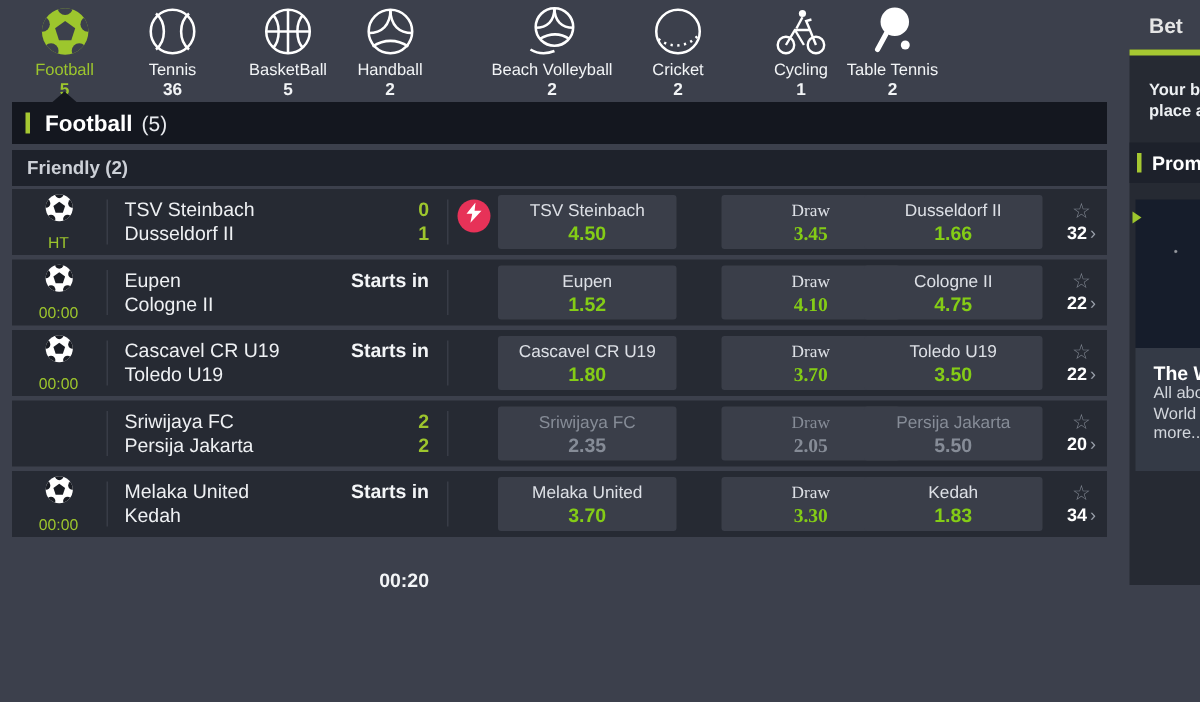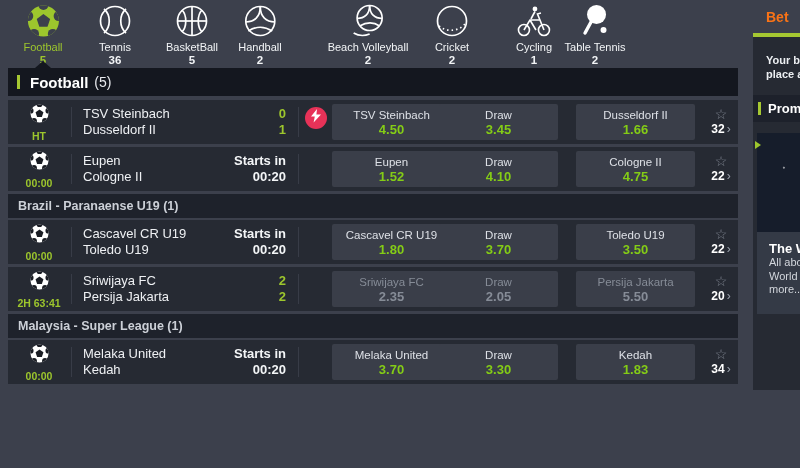--- a/index.html
+++ b/index.html
@@ -22,46 +22,46 @@
            border-left:8px solid transparent; border-right:8px solid transparent;
            border-bottom:7px solid #14171f; }
   .main-header { height:28px; margin-bottom:4px; background:#14171f; display:flex; align-items:center; }
   .accent { width:3px; height:14px; background:#a6c832; margin:0 10px 0 9px; }
   .main-title { font-size:15px; font-weight:bold; color:#fff; }
   .main-count { font-size:14px; color:#e8eaee; margin-left:6px; }
   .section-title { height:24px; margin-bottom:2px; background:#1e222b; display:flex; align-items:center;
                    padding-left:10px; font-size:12.5px; font-weight:600; color:#ccd0d7; cursor:pointer; }
   .row { position:relative; height:44px; margin-bottom:3px; background:#262a33; }
   .cell-status { position:absolute; left:0; top:0; width:62px; height:100%;
-                 display:flex; flex-direction:column; align-items:center; justify-content:center;font-weight:bold; }
+                 display:flex; flex-direction:column; align-items:center; justify-content:center; }
   .status-time { font-size:10.5px; color:#9dc62d; margin-top:2px; white-space:nowrap; }
   .vdiv { position:absolute; top:7px; bottom:7px; width:1px; background:#383c47; }
   .vd1 { left:63px; } .vd2 { left:290px; }
   .teams { position:absolute; left:75px; top:50%; transform:translateY(-50%); }
   .team { font-size:13px; color:#eef0f3; line-height:16px; white-space:nowrap; }
   .mid { position:absolute; left:198px; width:80px; top:50%; transform:translateY(-50%); text-align:right; }
   .mid div { font-size:13px; font-weight:bold; line-height:16px; }
   .mid.score div { color:#9dc62d; }
-  .mid.starts div { color:#f3f5f7; }
+  .mid.starts div { color:#f3f5f7;margin-top:43px; }
   .live-badge { position:absolute; left:297px; top:7px; width:22px; height:22px; border-radius:50%;
                 background:#e73258; display:flex; align-items:center; justify-content:center; z-index:2; }
   .odd-btn { position:absolute; top:4px; height:36px; width:119px; background:#3a3e49; border:none;
              border-radius:2px; display:flex; flex-direction:column; align-items:center;
              justify-content:center; cursor:pointer; font-family:inherit; }
-  .b1{left:324px;} .b2{left:431px;} .b3{left:568px;}
+  .b1{left:324px;} .b2{left:473px;font-family:Liberation Serif, serif;} .b3{left:568px;}
   .odd-lbl { font-size:11.5px; color:#dde0e6; line-height:14px; white-space:nowrap; }
   .odd-val { font-size:13px; font-weight:bold; color:#84cc16; line-height:15px; }
   .row.dimmed .odd-lbl, .row.dimmed .odd-val { color:#868c97; }
   .fav { position:absolute; left:694px; top:0; width:38px; height:100%;
          display:flex; flex-direction:column; align-items:center; justify-content:center; }
   .star { font-size:14px; color:#7c828d; line-height:15px; cursor:pointer; }
   .mkt { font-size:12px; font-weight:bold; color:#fff; line-height:15px; cursor:pointer; white-space:nowrap;text-align:right; }
   .mkt .chev { font-weight:normal; color:#9aa0ab; margin-left:2px; }
   
-  .bet-title { position:absolute; left:766px; top:9px; font-size:14px; font-weight:bold; color:#f97316; white-space:nowrap; }
+  .bet-title { position:absolute; left:766px; top:9px; font-size:14px; font-weight:bold; color:#e5e5e5; white-space:nowrap; }
   .side-panel { position:absolute; left:753px; top:33px; width:130px; height:357px;
                 background:#262a33; border-top:4px solid #a6c832; }
   .bs-msg { margin:16px 0 0 13px; font-size:11px; font-weight:bold; color:#eceff2; line-height:14px; white-space:nowrap; }
   .promo-hdr { position:absolute; left:0; top:58px; width:100%; height:27px; background:#1d212b;
                display:flex; align-items:center; cursor:pointer; }
   .promo-hdr .accent { height:13px; margin:0 7px 0 5px; }
   .promo-title { font-size:13px; font-weight:bold; color:#fff; white-space:nowrap; }
   .promo-card { position:absolute; left:4px; top:96px; width:122px; height:181px; cursor:pointer; }
   .promo-img { width:100%; height:99px; background-color:#161d2b;
       background-image:
@@ -186,20 +186,21 @@
 
 <div class="notch"></div>
 <div class="main">
 
   <div class="main-header">
     <div class="accent"></div>
     <span class="main-title">Football</span>
     <span class="main-count">(5)</span>
   </div>
 
+  <div class="section-title">Friendly (2)</div>
 
   <div class="row">
     <div class="cell-status">
       <span>
         <svg width="21" height="21" viewBox="0 0 36 36">
             <use href="#soccer"></use>
           </svg></span>
       <div class="status-time">HT</div>
     </div>
     <div class="vdiv vd1"></div>
@@ -265,21 +266,20 @@
     <button class="odd-btn b3">
       <span class="odd-lbl">Cologne II</span>
       <span class="odd-val">4.75</span>
     </button>
     <div class="fav">
       <span class="star">☆</span>
       <span class="mkt"><span>22</span><span class="chev">›</span></span>
     </div>
   </div>
 
-  <div class="section-title">Brazil - Paranaense U19 (1)</div>
 
   <div class="row">
     <div class="cell-status">
       <span>
         <svg width="21" height="21" viewBox="0 0 36 36">
             <use href="#soccer"></use>
           </svg></span>
       <div class="status-time">00:00</div>
     </div>
     <div class="vdiv vd1"></div>
@@ -305,27 +305,20 @@
       <span class="odd-val">3.50</span>
     </button>
     <div class="fav">
       <span class="star">☆</span>
       <span class="mkt"><span>22</span><span class="chev">›</span></span>
     </div>
   </div>
 
 
   <div class="row dimmed">
-    <div class="cell-status">
-      <span>
-        <svg width="21" height="21" viewBox="0 0 36 36">
-            <use href="#soccer"></use>
-          </svg></span>
-      <div class="status-time">2H 63:41</div>
-    </div>
     <div class="vdiv vd1"></div>
     <div class="teams">
       <div class="team">Sriwijaya FC</div>
       <div class="team">Persija Jakarta</div>
     </div>
     <div class="mid score">
       <div>2</div>
       <div>2</div>
     </div>
     <div class="vdiv vd2"></div>
@@ -340,21 +333,20 @@
     <button class="odd-btn b3">
       <span class="odd-lbl">Persija Jakarta</span>
       <span class="odd-val">5.50</span>
     </button>
     <div class="fav">
       <span class="star">☆</span>
       <span class="mkt"><span>20</span><span class="chev">›</span></span>
     </div>
   </div>
 
-  <div class="section-title">Malaysia - Super League (1)</div>
 
   <div class="row">
     <div class="cell-status">
       <span>
         <svg width="21" height="21" viewBox="0 0 36 36">
             <use href="#soccer"></use>
           </svg></span>
       <div class="status-time">00:00</div>
     </div>
     <div class="vdiv vd1"></div>

